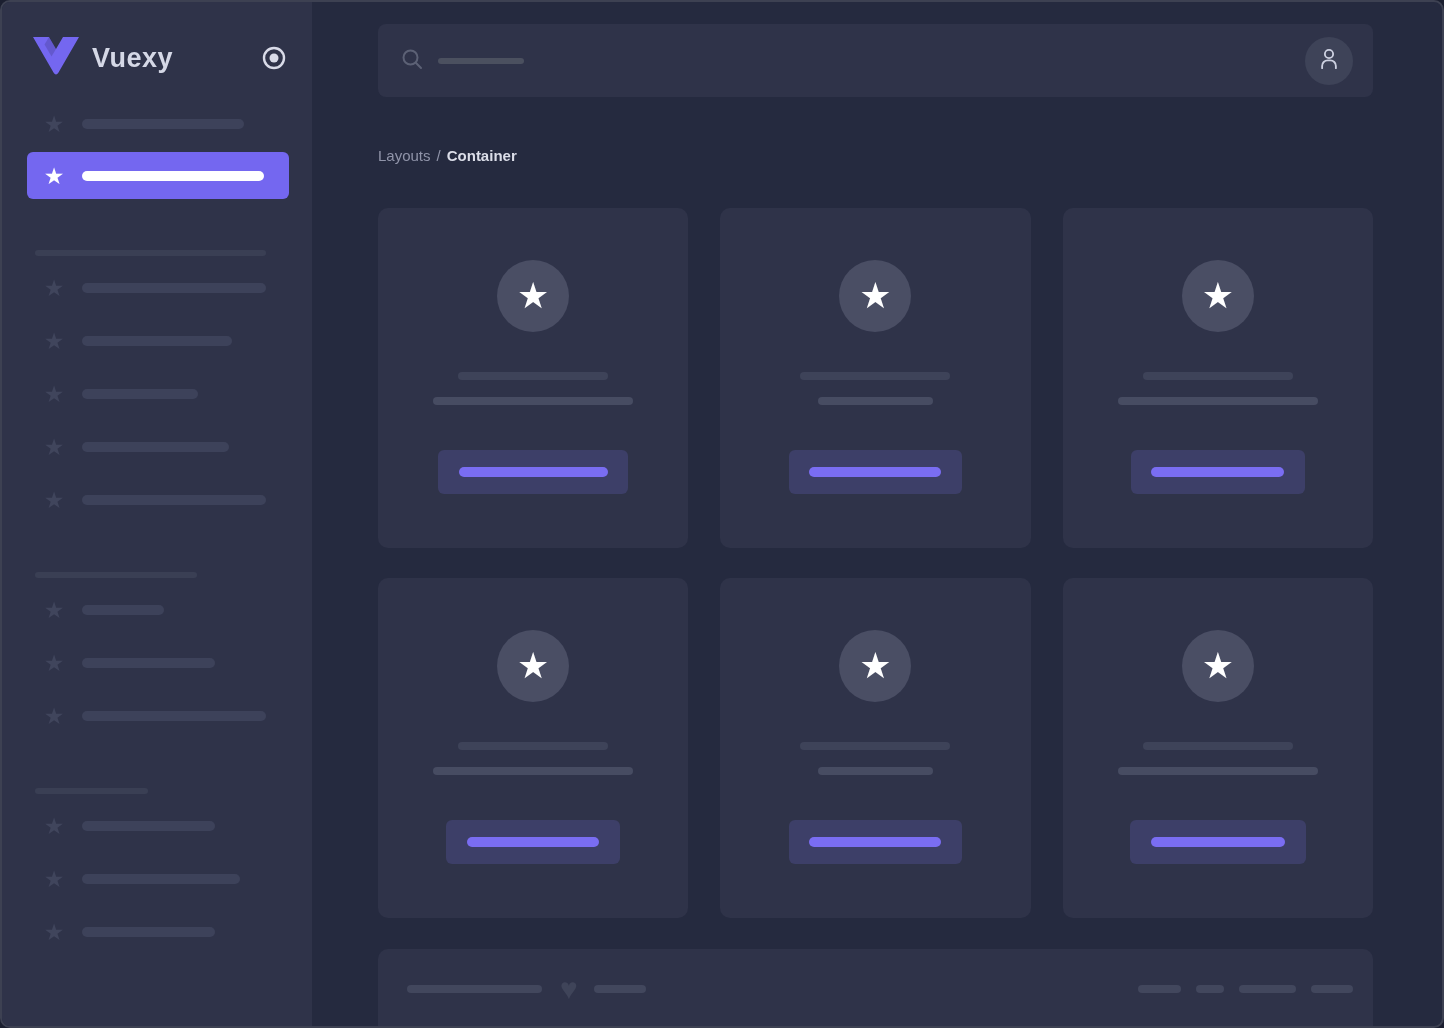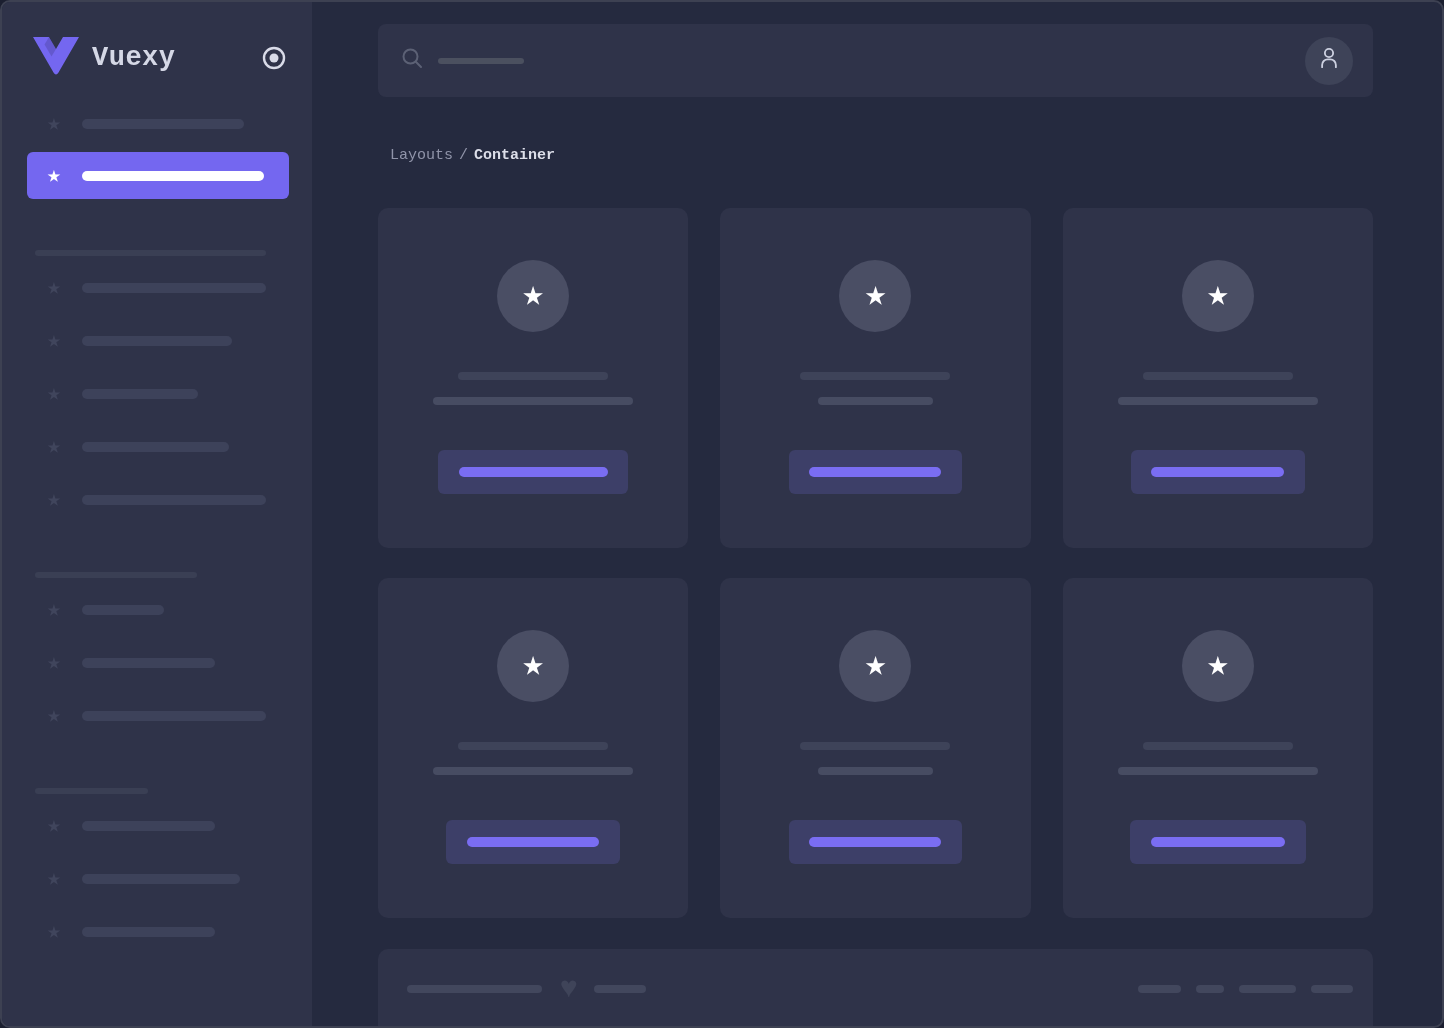--- a/index.html
+++ b/index.html
@@ -1,19 +1,19 @@
 <!DOCTYPE html>
 <html><head>
 <meta charset="utf-8">
 <style>
   html,body{margin:0;padding:0;background:#1b1f30;font-family:"Liberation Sans",sans-serif;}
   #app{
     position:relative;width:1444px;height:1028px;box-sizing:border-box;
     background:#252a3f;border:2px solid #3d4152;border-radius:10px;
-    overflow:hidden;display:flex;font-family:Liberation Mono, monospace;
+    overflow:hidden;display:flex;
   }
   
   .sidebar{width:310px;flex-shrink:0;background:#2f3349;height:100%;box-sizing:border-box;}
   .brand-row{display:flex;align-items:center;margin:36px 26px 0 30px;height:40px;}
   .brand-name{margin-left:12px;font-size:27px;font-weight:bold;color:#d5d8e6;letter-spacing:.5px;}
   .pin-toggle{margin-left:auto;width:24px;height:24px;cursor:pointer;}
   .nav-item{display:flex;align-items:center;height:24px;padding-left:40px;cursor:pointer;}
   .nav-item .star{font-size:23px;line-height:24px;width:24px;color:#40455c;text-align:center;}
   .skel{background:#3d425a;height:10px;border-radius:5px;margin-left:16px;}
   .section-bar{height:6px;border-radius:3px;background:#3a3f54;margin-left:33px;}
@@ -31,21 +31,21 @@
   .main{flex:1;box-sizing:border-box;padding:22px 69px 0 66px;}
   .searchbar{
     height:73px;border-radius:8px;background:#2f3349;
     display:flex;align-items:center;padding:0 20px 0 23px;box-sizing:border-box;
   }
   .search-skel{width:86px;height:6px;border-radius:3px;background:#4b505f;margin-left:15px;}
   .avatar{
     margin-left:auto;width:48px;height:48px;border-radius:50%;background:#3e4358;
     display:flex;align-items:center;justify-content:center;cursor:pointer;
   }
-  .breadcrumb{margin-top:50px;font-size:15px;color:#9094a9;margin-left:12px;}
+  .breadcrumb{margin-top:50px;font-size:15px;color:#9094a9;}
   .breadcrumb .sep{margin:0 6px;}
   .breadcrumb .current{color:#dcdee9;font-weight:600;}
   .grid{margin-top:44px;display:grid;grid-template-columns:repeat(3,1fr);column-gap:32px;row-gap:30px;}
   .card{
     height:340px;border-radius:10px;background:#2f3349;
     display:flex;flex-direction:column;align-items:center;
   }
   .card-circle{
     width:72px;height:72px;border-radius:50%;background:#4a4e64;margin-top:52px;
     display:flex;align-items:center;justify-content:center;

